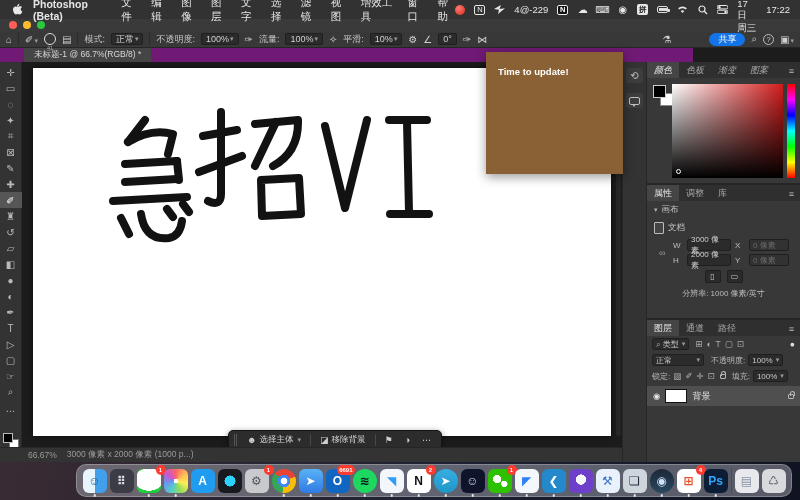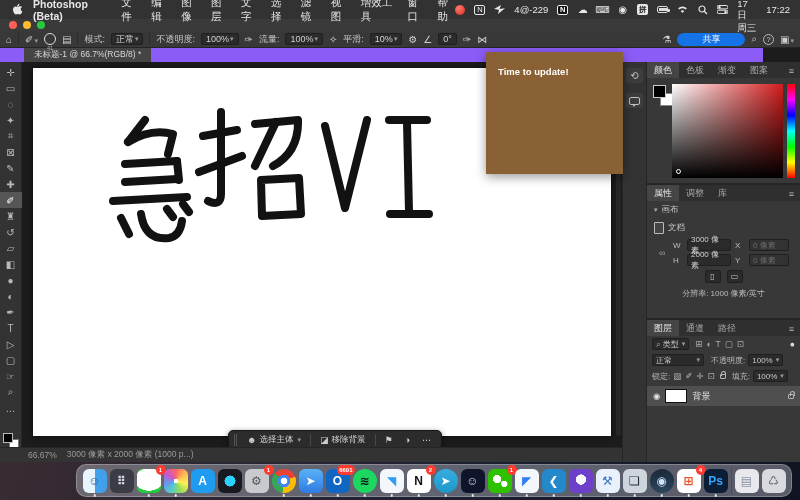--- a/index.html
+++ b/index.html
@@ -38,25 +38,25 @@
   #win-title{position:absolute;left:0;right:0;text-align:center;font-size:9px;color:#b5b5b5;}
 
   
   #optionsbar{position:absolute;left:0;top:31px;width:800px;height:17px;background:#383838;border-bottom:1px solid #252525;display:flex;align-items:center;gap:6px;font-size:9px;color:#c6c6c6;padding:0 6px;z-index:40;}
   #optionsbar .sep{width:1px;height:12px;background:#2a2a2a;}
   .opt-glyph{font-size:10px;color:#cfcfcf;}
   .chev{font-size:7px;color:#9a9a9a;margin-left:1px;}
   .brush-preview{width:12px;height:12px;border:1px solid #ddd;border-radius:50%;position:relative;}
   .brush-num{position:absolute;left:50%;transform:translateX(-50%);top:11px;font-size:5.5px;color:#aaa;}
   .field{background:#2b2b2b;border:1px solid #1f1f1f;border-radius:2px;padding:0 4px;height:12px;display:inline-flex;align-items:center;color:#d0d0d0;}
-  .pill{background:var(--accent);color:#fff;border-radius:8px;padding:0 25px;height:13px;display:inline-flex;align-items:center;font-size:9px;}
+  .pill{background:var(--accent);color:#fff;border-radius:8px;padding:0 9px;height:13px;display:inline-flex;align-items:center;font-size:9px;margin-left:32px;}
   .qmark{width:11px;height:11px;border:1px solid #bbb;border-radius:50%;display:inline-flex;align-items:center;justify-content:center;font-size:7.5px;}
 
   
-  #tabrow{position:absolute;left:0;top:48px;width:763px;height:14px;background:#8b5cf6;z-index:30;}
+  #tabrow{position:absolute;left:0;top:48px;width:693px;height:14px;background:#701a75;z-index:30;}
   #doc-tab{position:absolute;left:24px;top:0;height:14px;background:#454545;color:#d6d6d6;font-size:8.5px;display:flex;align-items:center;padding:0 10px;}
 
   
   #main{position:absolute;left:0;top:62px;width:800px;height:400px;}
 
   
   #tools{position:absolute;left:0;top:0;width:22px;height:400px;background:#333333;border-right:1px solid #262626;display:flex;flex-direction:column;align-items:center;padding-top:2px;}
   .tool{width:22px;height:16px;display:flex;align-items:center;justify-content:center;font-size:10px;color:#b9b9b9;}
   .tool.active{background:#565656;color:#fff;}
   #fgbg{margin-top:3px;position:relative;width:16px;height:16px;}
@@ -426,21 +426,21 @@
 
   <div id="strip">
     <span class="strip-btn">⟲</span>
     <span class="strip-btn">
         <span class="bubble"></span>
       </span>
   </div>
 
   <div id="panels">
 
-    <div class="panel" style="height:123px;">
+    <div class="panel" style="height:123px;font-style:italic;">
       <div class="panel-tabs">
 
       <span class="panel-tab active">
             <span>颜色</span>
           </span>
           <span class="panel-tab">
             <span>色板</span>
           </span>
           <span class="panel-tab">
             <span>渐变</span>

